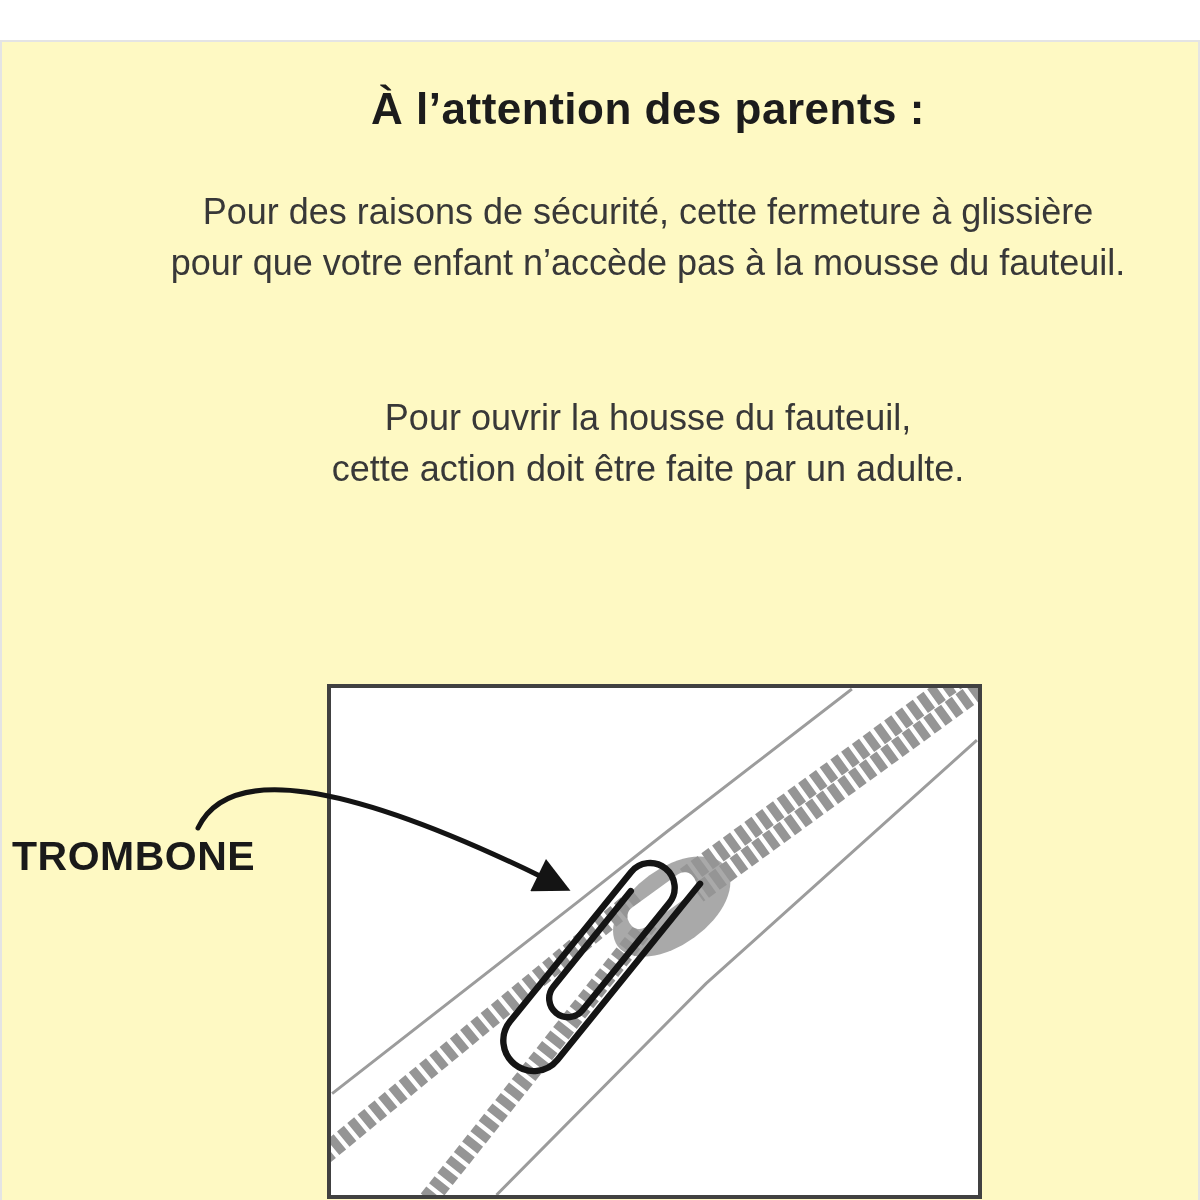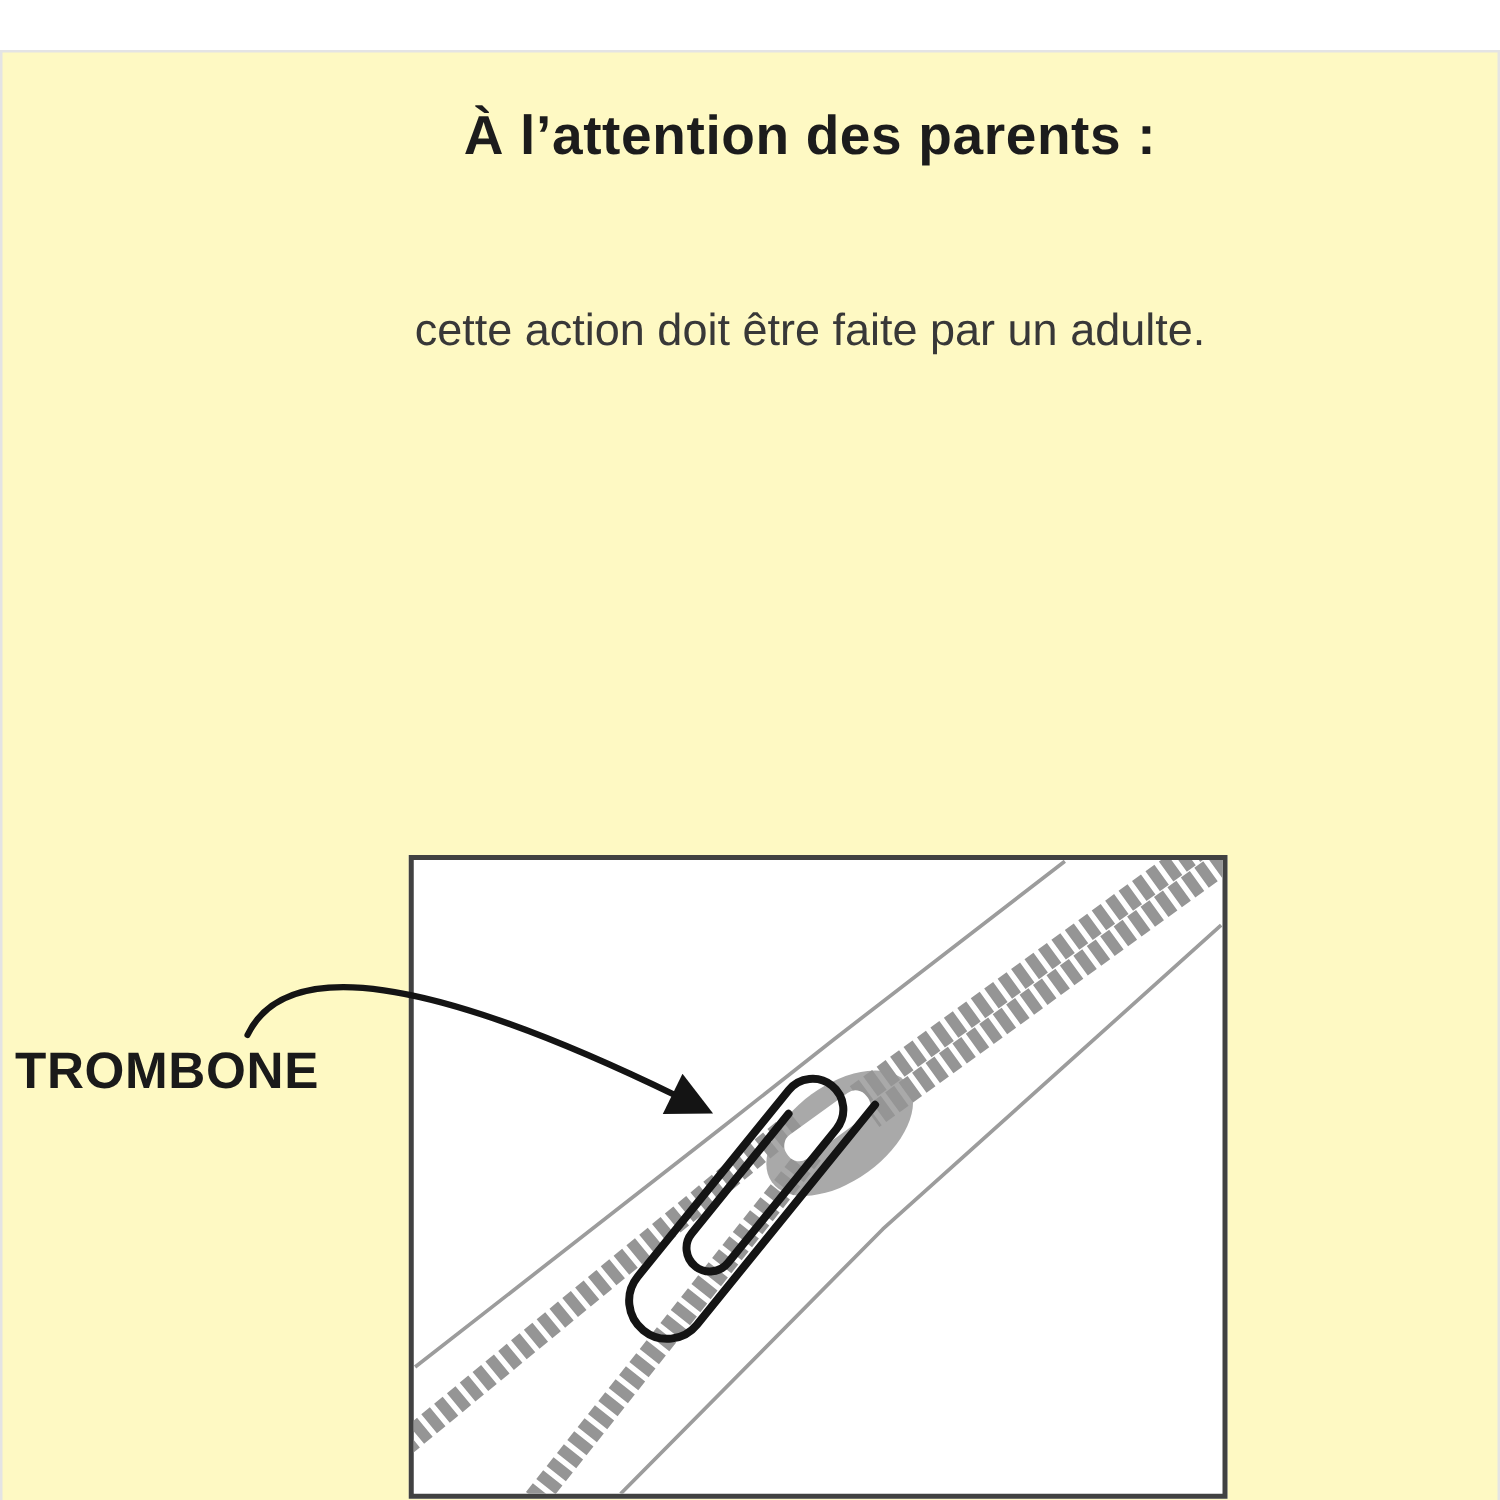--- a/index.html
+++ b/index.html
@@ -66,23 +66,26 @@
 </style>
 </head>
 <body>
 
 <div class="screen">
 
   <div class="text-col">
     <h1 class="page-title">À l’attention des parents :</h1>
 
     <div class="para">
+      <div class="line">Pour des raisons de sécurité, cette fermeture à glissière</div>
+      <div class="line">pour que votre enfant n’accède pas à la mousse du fauteuil.</div>
     </div>
 
     <div class="para second">
+      <div class="line">Pour ouvrir la housse du fauteuil,</div>
       <div class="line">cette action doit être faite par un adulte.</div>
     </div>
   </div>
 
   <div class="trombone-label">TROMBONE</div>
 
   <svg class="arrow-svg" viewBox="0 0 540 230" xmlns="http://www.w3.org/2000/svg">
     <defs>
       <marker id="ah" viewBox="0 0 10 10" refX="1.2" refY="5" markerWidth="9" markerHeight="7.2" orient="auto">
         <path d="M0,0 L10,5 L0,10 Z" fill="#141414"></path>

